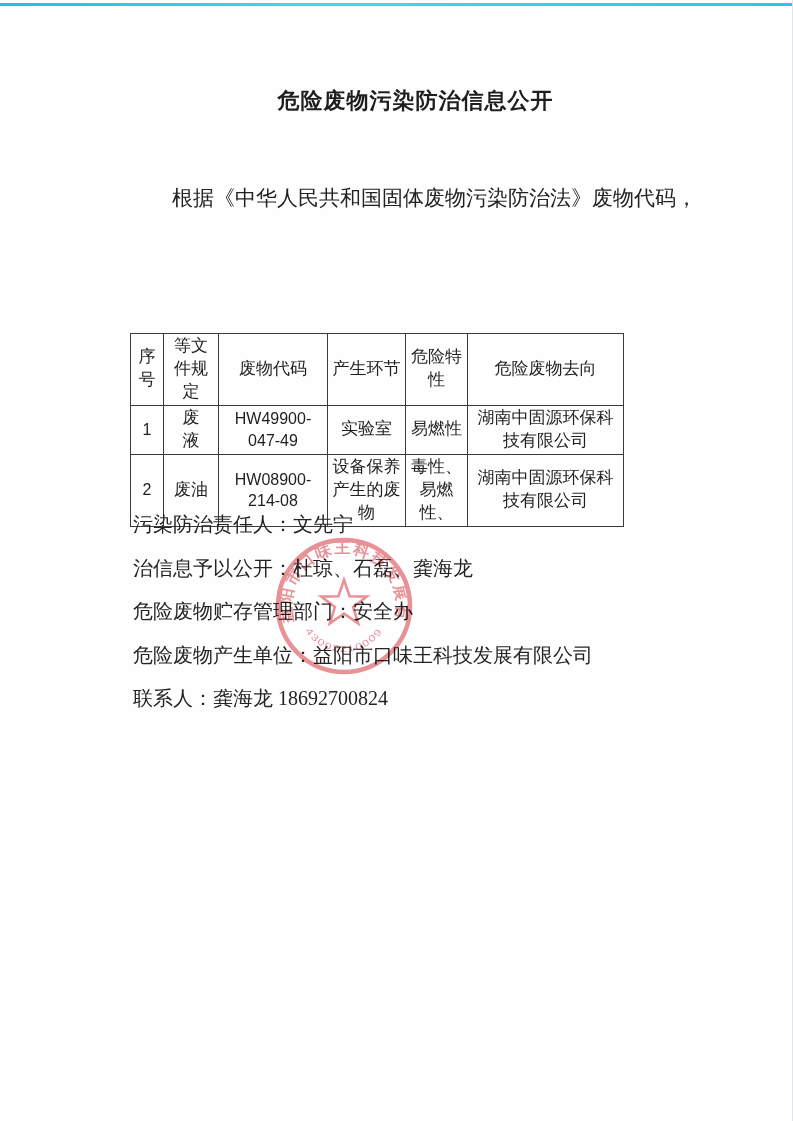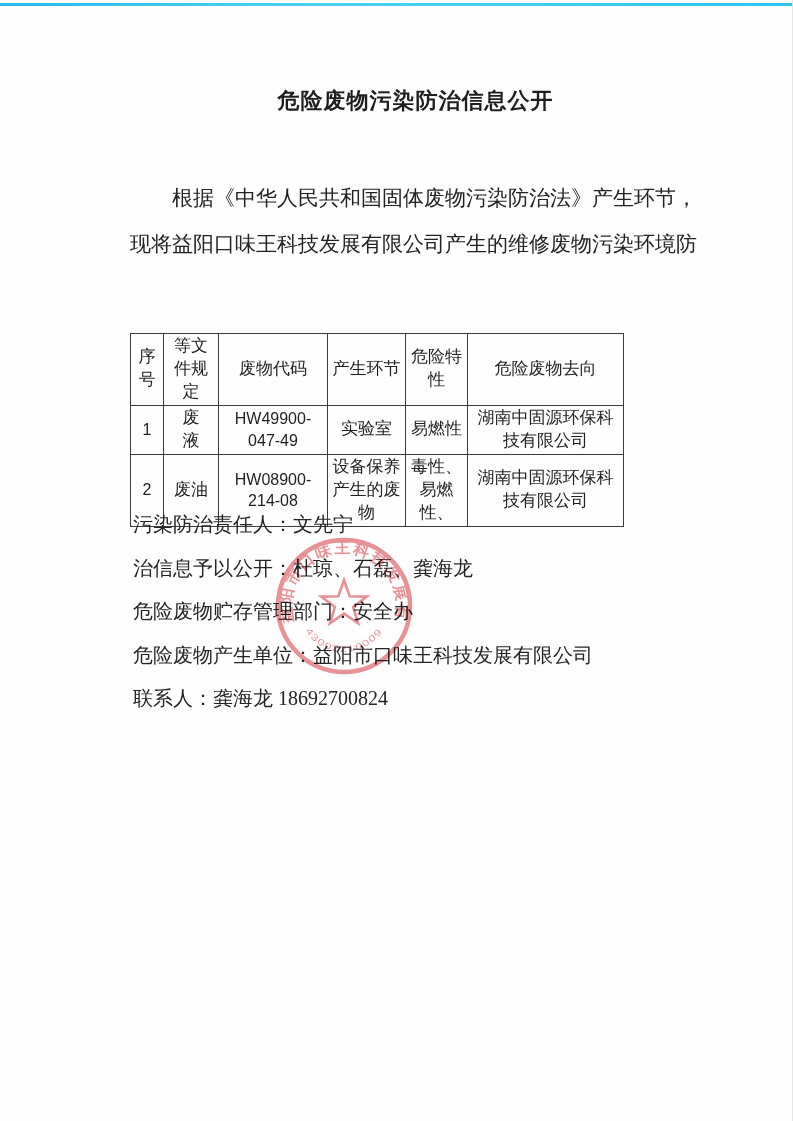--- a/index.html
+++ b/index.html
@@ -43,22 +43,21 @@
 <body>
 
 <div class="page">
 
   <div class="top-scan-line" style="background:linear-gradient(90deg,#2ab9e9,#49d2f6 40%,#2fc3ee);"></div>
   <div class="right-scan-edge"></div>
 
   <h1 class="title">危险废物污染防治信息公开</h1>
 
   <div class="intro">
-    <div class="intro-line indent">根据《中华人民共和国固体废物污染防治法》产生环节，</div>
-    <div class="intro-line">现将益阳口味王科技发展有限公司产生的维修废物污染环境防</div>
+    <div class="intro-line indent">根据《中华人民共和国固体废物污染防治法》废物代码，</div>
   </div>
 
   <table class="waste-table">
     <colgroup>
       <col style="width:33px">
         <col style="width:55px">
         <col style="width:109px">
       <col style="width:78px">
         <col style="width:62px">
         <col>

